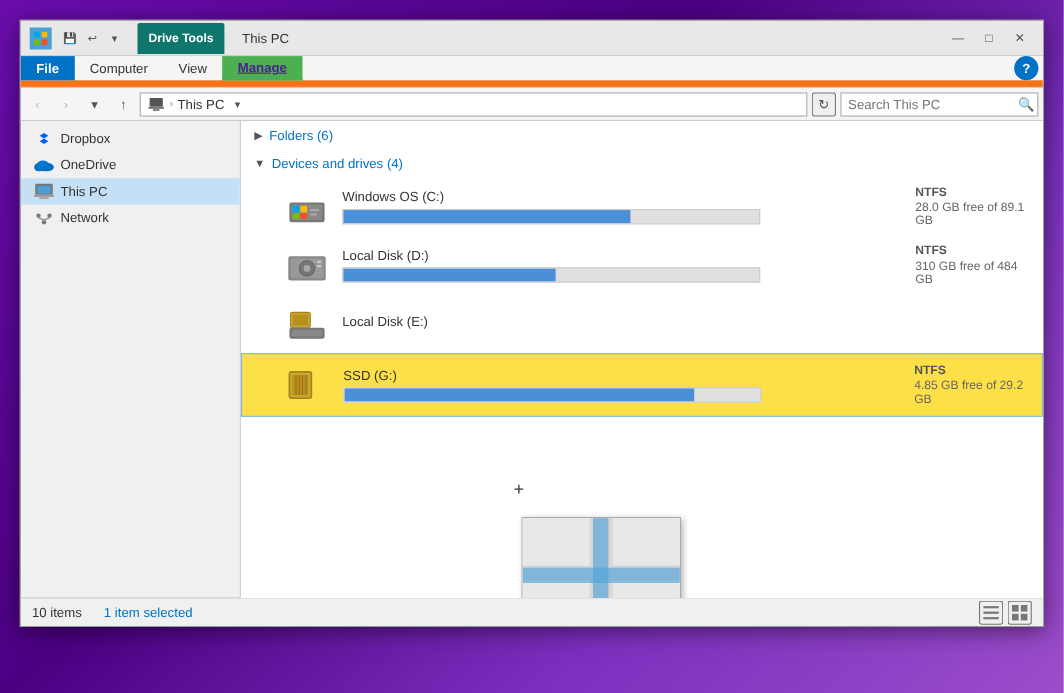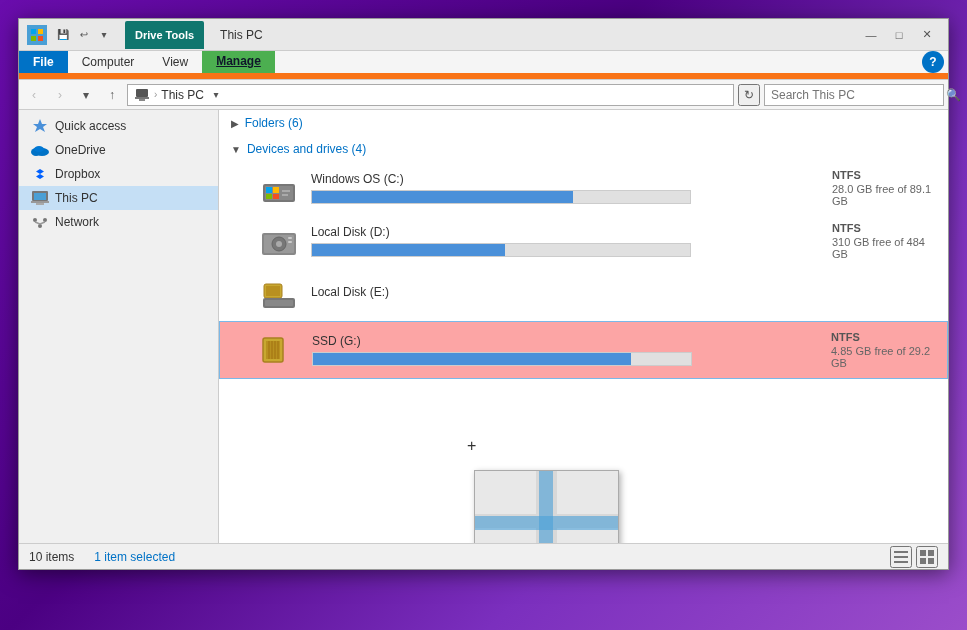--- a/index.html
+++ b/index.html
@@ -124,21 +124,21 @@
       background: transparent;
       color: #333;
     }
     .ribbon-tab.active-file {
       background: #0072c6;
       color: white;
       font-weight: 600;
     }
     .ribbon-tab.active-drive {
       background: #4caf50;
-      color: #0f172a;
+      color: #4c1d95;
       font-weight: 600;
       border-bottom: 2px solid #4caf50;
       text-decoration: underline;
     }
     .ribbon-help {
       margin-left: auto;
       width: 22px;
       height: 22px;
       background: #0072c6;
       color: white;
@@ -214,21 +214,21 @@
       font-size: 12px;
     }
     .search-box {
       width: 180px;
       height: 22px;
       border: 1px solid #aaa;
       background: white;
       display: flex;
       align-items: center;
       padding: 0 6px;
-      gap: 20px;
+      gap: 0;
     }
     .search-box input {
       border: none;
       outline: none;
       flex: 1;
       font-size: 12px;
       color: #999;
       background: transparent;
     }
     .search-icon { color: #777; font-size: 12px; }
@@ -497,42 +497,34 @@
       <span class="search-icon">🔍</span>
     </div>
   </div>
 
   <div class="main-area">
 
     <div class="sidebar">
       <div class="sidebar-item">
         <div class="sidebar-icon">
           <svg width="16" height="16" viewBox="0 0 16 16">
-              <polygon points="8,1 10,6 15,6 11,9 13,14 8,11 3,14 5,9 1,6 6,6" fill="#4a90d9"></polygon>
+              <polygon points="8,3 4,5.5 8,8 4,10.5 8,13 12,10.5 8,8 12,5.5" fill="#0061ff"></polygon>
             </svg>
         </div>
-        <span class="sidebar-label">Quick access</span>
+        <span class="sidebar-label">Dropbox</span>
       </div>
       <div class="sidebar-item">
         <div class="sidebar-icon">
           <svg width="18" height="12" viewBox="0 0 18 12">
               <ellipse cx="5" cy="8" rx="5" ry="4" fill="#0072c6"></ellipse>
               <ellipse cx="11" cy="8" rx="7" ry="4" fill="#0072c6"></ellipse>
               <ellipse cx="8" cy="5" rx="5" ry="3" fill="#0078d4"></ellipse>
             </svg>
         </div>
         <span class="sidebar-label">OneDrive</span>
-      </div>
-      <div class="sidebar-item">
-        <div class="sidebar-icon">
-          <svg width="16" height="16" viewBox="0 0 16 16">
-              <polygon points="8,3 4,5.5 8,8 4,10.5 8,13 12,10.5 8,8 12,5.5" fill="#0061ff"></polygon>
-            </svg>
-        </div>
-        <span class="sidebar-label">Dropbox</span>
       </div>
       <div class="sidebar-item selected">
         <div class="sidebar-icon">
           <svg width="18" height="16" viewBox="0 0 18 16">
               <rect x="1" y="1" width="16" height="10" rx="1" fill="#777"></rect>
               <rect x="3" y="3" width="12" height="7" fill="#4a9fd5"></rect>
               <rect x="0" y="11" width="18" height="2" fill="#999"></rect>
               <rect x="5" y="13" width="8" height="2" fill="#aaa"></rect>
             </svg>
         </div>
@@ -620,21 +612,21 @@
             <rect x="3" y="22" width="32" height="10" rx="2" fill="#777"></rect>
             <rect x="5" y="24" width="28" height="6" rx="1" fill="#888"></rect>
           </svg>
         </div>
         <div class="drive-info">
           <div class="drive-name">Local Disk (E:)</div>
         </div>
         <div class="drive-fs"></div>
       </div>
 
-      <div class="drive-item selected" style="background:#fca5a5; border:1px solid #7ab8e8; padding-top:8px; padding-bottom:8px;">
+      <div class="drive-item selected" style="background:#fde047; border:1px solid #7ab8e8; padding-top:8px; padding-bottom:8px;">
         <div class="drive-icon-area">
           <svg width="38" height="36" viewBox="0 0 38 36">
             <rect x="2" y="6" width="20" height="24" rx="2" fill="#c8a830" stroke="#a88020" stroke-width="1.5"></rect>
             <rect x="5" y="9" width="14" height="18" fill="#b89020"></rect>
             <line x1="8" y1="9" x2="8" y2="27" stroke="#a07010" stroke-width="1"></line>
             <line x1="11" y1="9" x2="11" y2="27" stroke="#a07010" stroke-width="1"></line>
             <line x1="14" y1="9" x2="14" y2="27" stroke="#a07010" stroke-width="1"></line>
             <line x1="17" y1="9" x2="17" y2="27" stroke="#a07010" stroke-width="1"></line>
           </svg>
         </div>

